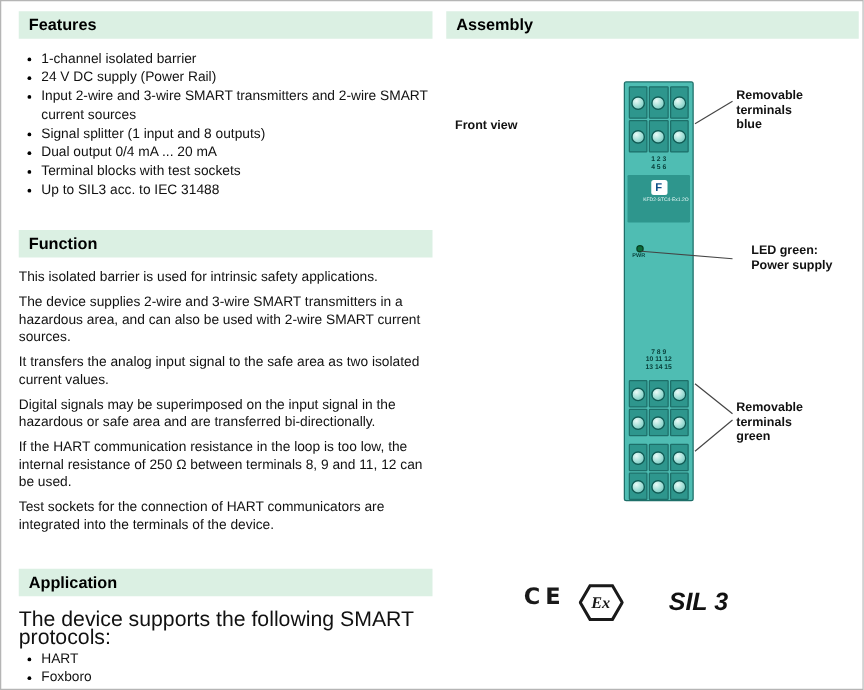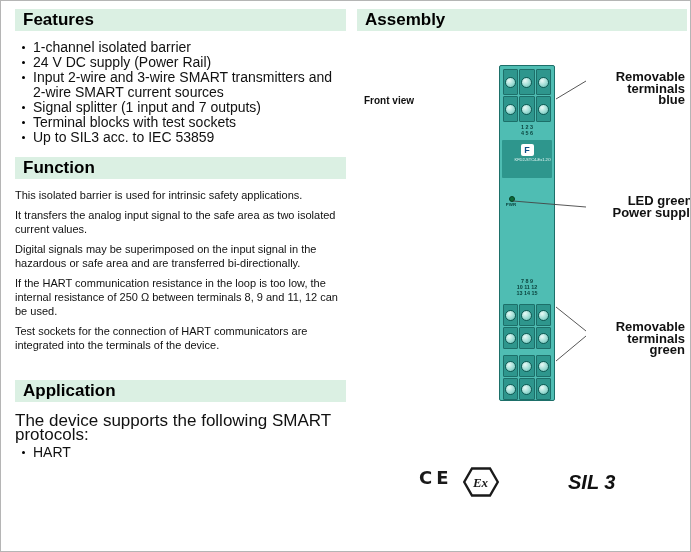--- a/index.html
+++ b/index.html
@@ -1,32 +1,32 @@
 <!DOCTYPE html>
 <html style="--heading-bg: #dbf0e3; --device-teal: #4fbdb3; --device-dark: #2e968d; --device-outline: #1d6f69;"><head>
 <meta charset="utf-8">
 <style>
   html,body{margin:0;padding:0;background:#e9e9e9;}
   .page{position:relative;width:691px;height:552px;background:#ffffff;border:1px solid #b5b5b5;
         overflow:hidden;font-family:"Liberation Sans",sans-serif;color:#111;box-sizing:border-box;}
   .col-left{position:absolute;left:14px;top:8px;width:331px;}
   .col-right{position:absolute;left:356px;top:8px;width:330px;height:538px;}
   .sec-head{background:var(--heading-bg,#dbf0e3);height:22px;line-height:22px;padding-left:8px;
-            font-size:17px;font-weight:bold;color:#000;}
-  .mt-func{margin-top:12px;}
+            font-size:13px;font-weight:bold;color:#000;}
+  .mt-func{margin-top:24px;}
   .mt-app{margin-top:28px;}
   .bullets{list-style:none;margin:9px 0 0 5px;padding:0;}
-  .bullets li{position:relative;padding-left:13px;font-size:14px;line-height:15px;}
+  .bullets li{position:relative;padding-left:13px;font-size:11px;line-height:15px;}
   .bullets li::before{content:"";position:absolute;left:2px;top:6px;width:3.2px;height:3.2px;border-radius:50%;background:#000;}
   .paras{margin-top:9px;}
   .paras p{font-size:11px;line-height:14px;margin:0 0 6px 0;}
   .intro{font-size:17px;line-height:14px;margin:12px 0 3px 0;}
   .front-view{position:absolute;left:7px;top:62px;font-size:10px;font-weight:bold;margin-top:24px;}
   .leader{position:absolute;left:0;top:0;pointer-events:none;z-index:4;}
-  .callout{position:absolute;font-size:13px;font-weight:bold;line-height:11.5px;width:96px;z-index:5;text-align:right;}
+  .callout{position:absolute;font-size:10px;font-weight:bold;line-height:11.5px;width:96px;z-index:5;}
   
   .device{position:absolute;left:142px;top:56px;width:56px;height:336px;z-index:3;
           background:var(--device-teal,#4fbdb3);border:1px solid var(--device-outline,#1d6f69);border-radius:2px;box-sizing:border-box;}
   .trow{position:absolute;left:3px;width:48px;display:flex;gap:1px;}
   .h26{height:26px;} .h22{height:22px;}
   .screw{flex:1;background:var(--device-dark,#2e968d);border:1px solid var(--device-outline,#1d6f69);
          position:relative;border-radius:1px;}
   .screw::after{content:"";position:absolute;left:50%;top:50%;width:9px;height:9px;margin:-5.5px 0 0 -5.5px;
          border-radius:50%;background:radial-gradient(circle at 35% 30%, #eafaf7, #9ddcd4 55%, #63b9b0);
          border:1px solid #115a54;}
@@ -38,51 +38,54 @@
   .brand .model{margin-top:2px;text-align:center;font-size:8px;line-height:8px;color:#eafaf8;
          white-space:nowrap;transform:scale(0.5);transform-origin:50% 0;}
   .led-dot{position:absolute;left:9px;top:130px;width:4px;height:4px;border-radius:50%;
          background:#0b6b3a;border:1px solid #064022;}
   .led-text{position:absolute;left:-4px;top:136px;width:30px;text-align:center;font-size:8px;
          font-weight:bold;color:#083f3a;transform:scale(0.55);transform-origin:50% 0;}
   
   .mark-ce{position:absolute;left:62px;top:458px;font-size:18px;font-weight:bold;letter-spacing:4px;
          color:#1a1a1a;font-family:"DejaVu Sans",sans-serif;}
   .mark-ex{position:absolute;left:106px;top:458px;}
-  .mark-sil{position:absolute;left:178px;top:462px;font-size:20px;font-weight:bold;font-style:italic;color:#111;margin-left:33px;}
+  .mark-sil{position:absolute;left:178px;top:462px;font-size:20px;font-weight:bold;font-style:italic;color:#111;}
 </style>
 </head>
 <body>
 
 <div class="page">
 
   <div class="col-left">
     <div class="sec-head">Features</div>
     <ul class="bullets">
       <li>1-channel isolated barrier</li>
       <li>24 V DC supply (Power Rail)</li>
       <li>Input 2-wire and 3-wire SMART transmitters and 2-wire SMART current sources</li>
-      <li>Signal splitter (1 input and 7 outputs)</li>
+      <li>Signal splitter (1 input and 8 outputs)</li>
+      <li>Dual output 0/4 mA ... 20 mA</li>
       <li>Terminal blocks with test sockets</li>
-      <li>Up to SIL3 acc. to IEC 53859</li>
+      <li>Up to SIL3 acc. to IEC 31488</li>
     </ul>
 
     <div class="sec-head mt-func">Function</div>
     <div class="paras">
       <p>This isolated barrier is used for intrinsic safety applications.</p>
+      <p>The device supplies 2-wire and 3-wire SMART transmitters in a hazardous area, and can also be used with 2-wire SMART current sources.</p>
       <p>It transfers the analog input signal to the safe area as two isolated current values.</p>
       <p>Digital signals may be superimposed on the input signal in the hazardous or safe area and are transferred bi-directionally.</p>
       <p>If the HART communication resistance in the loop is too low, the internal resistance of 250 Ω between terminals 8, 9 and 11, 12 can be used.</p>
       <p>Test sockets for the connection of HART communicators are integrated into the terminals of the device.</p>
     </div>
 
     <div class="sec-head mt-app">Application</div>
     <p class="intro">The device supports the following SMART protocols:</p>
     <ul class="bullets" style="margin-top:2px">
       <li>HART</li>
+      <li>Foxboro</li>
     </ul>
   </div>
 
   <div class="col-right">
     <div class="sec-head">Assembly</div>
     <div class="front-view">Front view</div>
 
     <svg class="leader" width="330" height="538">
       <line x1="229" y1="72" x2="199" y2="90" stroke="#444" stroke-width="0.9"></line>
       <line x1="229" y1="198" x2="156" y2="192" stroke="#444" stroke-width="0.9"></line>

